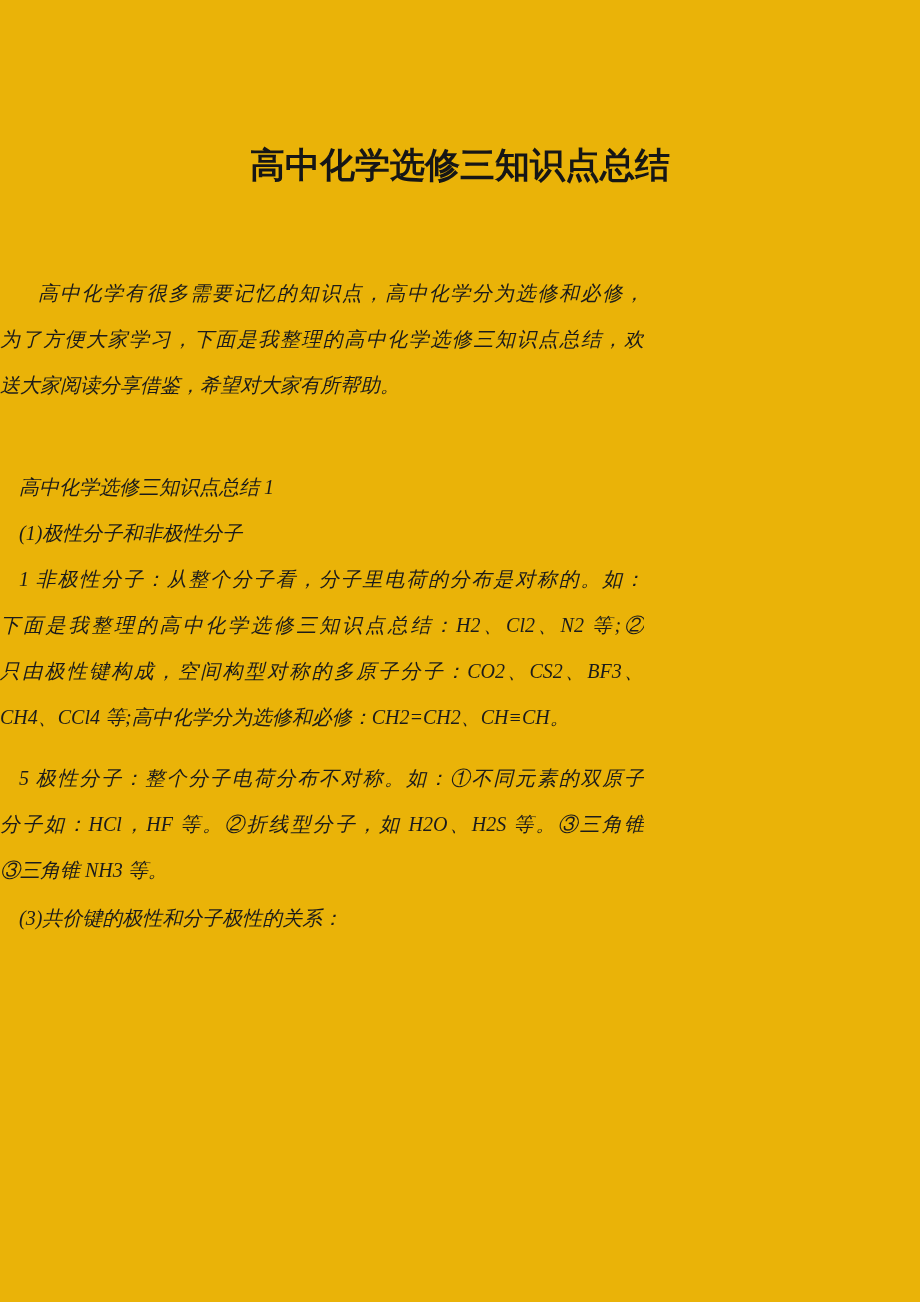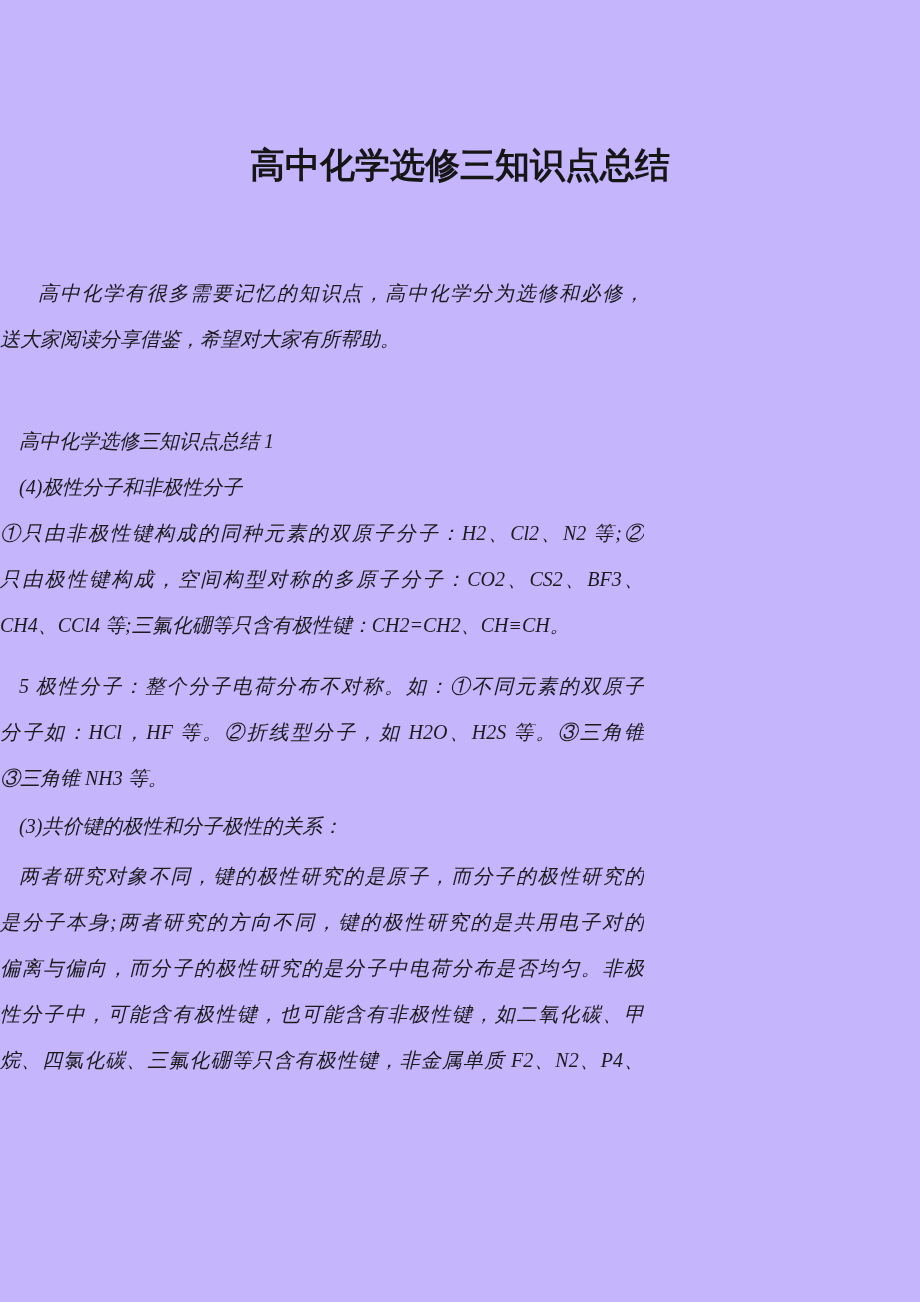--- a/index.html
+++ b/index.html
@@ -10,21 +10,21 @@
   body {
     width: 920px;
     height: 1302px;
     overflow: hidden;
     font-family: "Liberation Serif", "DejaVu Serif", serif;
   }
   .page {
     position: relative;
     width: 920px;
     height: 1302px;
-    background: #c4b5fd;
+    background: #eab308;
     overflow: hidden;
   }
   .doc-title {
     margin: 0;
     padding-top: 144px;
     height: 44px;
     line-height: 44px;
     font-size: 35px;
     font-weight: bold;
     text-align: center;
@@ -55,42 +55,37 @@
   }
 </style>
 </head>
 <body>
 
 <div class="page">
   <h1 class="doc-title">高中化学选修三知识点总结</h1>
   <div class="doc-body">
       <div class="para" style="margin-top: 82px;">
         <div class="line just" style="padding-left: 38px;">高中化学有很多需要记忆的知识点，高中化学分为选修和必修，</div>
+        <div class="line just">为了方便大家学习，下面是我整理的高中化学选修三知识点总结，欢</div>
         <div class="line">送大家阅读分享借鉴，希望对大家有所帮助。</div>
       </div>
       <div class="para" style="margin-top: 56px;">
         <div class="line" style="padding-left: 19px;">高中化学选修三知识点总结 1</div>
       </div>
       <div class="para" style="margin-top: 0px;">
-        <div class="line" style="padding-left: 19px;">(4)极性分子和非极性分子</div>
+        <div class="line" style="padding-left: 19px;">(1)极性分子和非极性分子</div>
       </div>
       <div class="para" style="margin-top: 0px;">
-        <div class="line just">①只由非极性键构成的同种元素的双原子分子：H2、Cl2、N2 等;②</div>
+        <div class="line just" style="padding-left: 19px;">1 非极性分子：从整个分子看，分子里电荷的分布是对称的。如：</div>
+        <div class="line just">下面是我整理的高中化学选修三知识点总结：H2、Cl2、N2 等;②</div>
         <div class="line just">只由极性键构成，空间构型对称的多原子分子：CO2、CS2、BF3、</div>
-        <div class="line">CH4、CCl4 等;三氟化硼等只含有极性键：CH2=CH2、CH≡CH。</div>
+        <div class="line">CH4、CCl4 等;高中化学分为选修和必修：CH2=CH2、CH≡CH。</div>
       </div>
       <div class="para" style="margin-top: 15px;">
         <div class="line just" style="padding-left: 19px;">5 极性分子：整个分子电荷分布不对称。如：①不同元素的双原子</div>
         <div class="line just">分子如：HCl，HF 等。②折线型分子，如 H2O、H2S 等。③三角锥</div>
         <div class="line">③三角锥 NH3 等。</div>
       </div>
       <div class="para" style="margin-top: 2px;">
         <div class="line" style="padding-left: 19px;">(3)共价键的极性和分子极性的关系：</div>
       </div>
-      <div class="para" style="margin-top: 4px;">
-        <div class="line just" style="padding-left: 19px;">两者研究对象不同，键的极性研究的是原子，而分子的极性研究的</div>
-        <div class="line just">是分子本身;两者研究的方向不同，键的极性研究的是共用电子对的</div>
-        <div class="line just">偏离与偏向，而分子的极性研究的是分子中电荷分布是否均匀。非极</div>
-        <div class="line just">性分子中，可能含有极性键，也可能含有非极性键，如二氧化碳、甲</div>
-        <div class="line just">烷、四氯化碳、三氟化硼等只含有极性键，非金属单质 F2、N2、P4、</div>
-      </div>
     </div>
 </div>
 
 </body></html>

